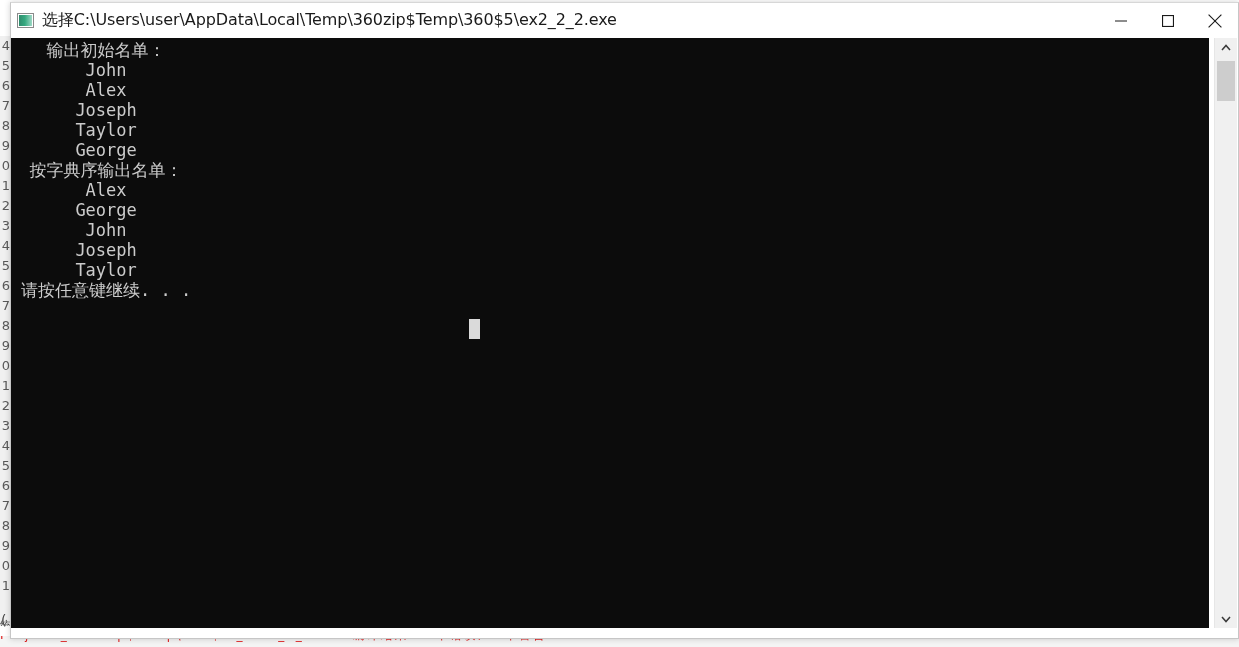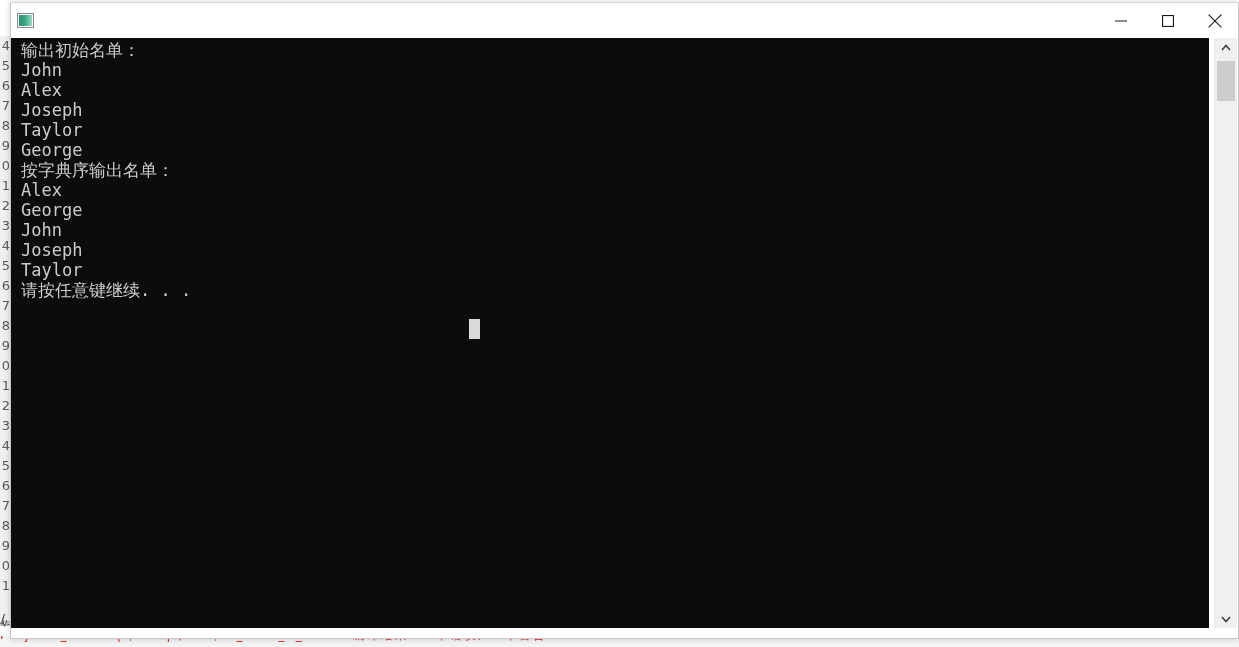--- a/index.html
+++ b/index.html
@@ -147,20 +147,21 @@
 
   
   #console-body {
     position: absolute;
     left: 0;
     top: 35px;
     width: 1198px;
     bottom: 10px;
     background: #0c0c0c;
     overflow: hidden;
+    text-align: center;
   }
   #console-text {
     position: absolute;
     left: 10px;
     top: 2px;
     font-family: "DejaVu Sans Mono", "Liberation Mono", monospace;
     font-size: 17px;
     line-height: 20px;
     color: #cccccc;
     white-space: pre;
@@ -256,20 +257,21 @@
     <span>Project _ 360zip$Temp\360$5 _ ex2_2_2.exe  编译结果: 0 个错误, 0 个警告</span>
   </div>
 </div>
 
 <div id="console-window">
 
   <div id="title-bar">
     <div id="title-icon">
       <div class="screen"></div>
     </div>
+    <div id="title-text">选择C:\Users\user\AppData\Local\Temp\360zip$Temp\360$5\ex2_2_2.exe</div>
 
     <div id="window-buttons">
       <button class="win-btn">
         <svg width="12" height="12" viewBox="0 0 12 12">
           <line x1="0" y1="6" x2="12" y2="6" stroke="#1a1a1a" stroke-width="1"></line>
         </svg>
       </button>
       <button class="win-btn">
         <svg width="12" height="12" viewBox="0 0 12 12">
           <rect x="0.5" y="0.5" width="11" height="11" fill="none" stroke="#1a1a1a" stroke-width="1.2"></rect>

